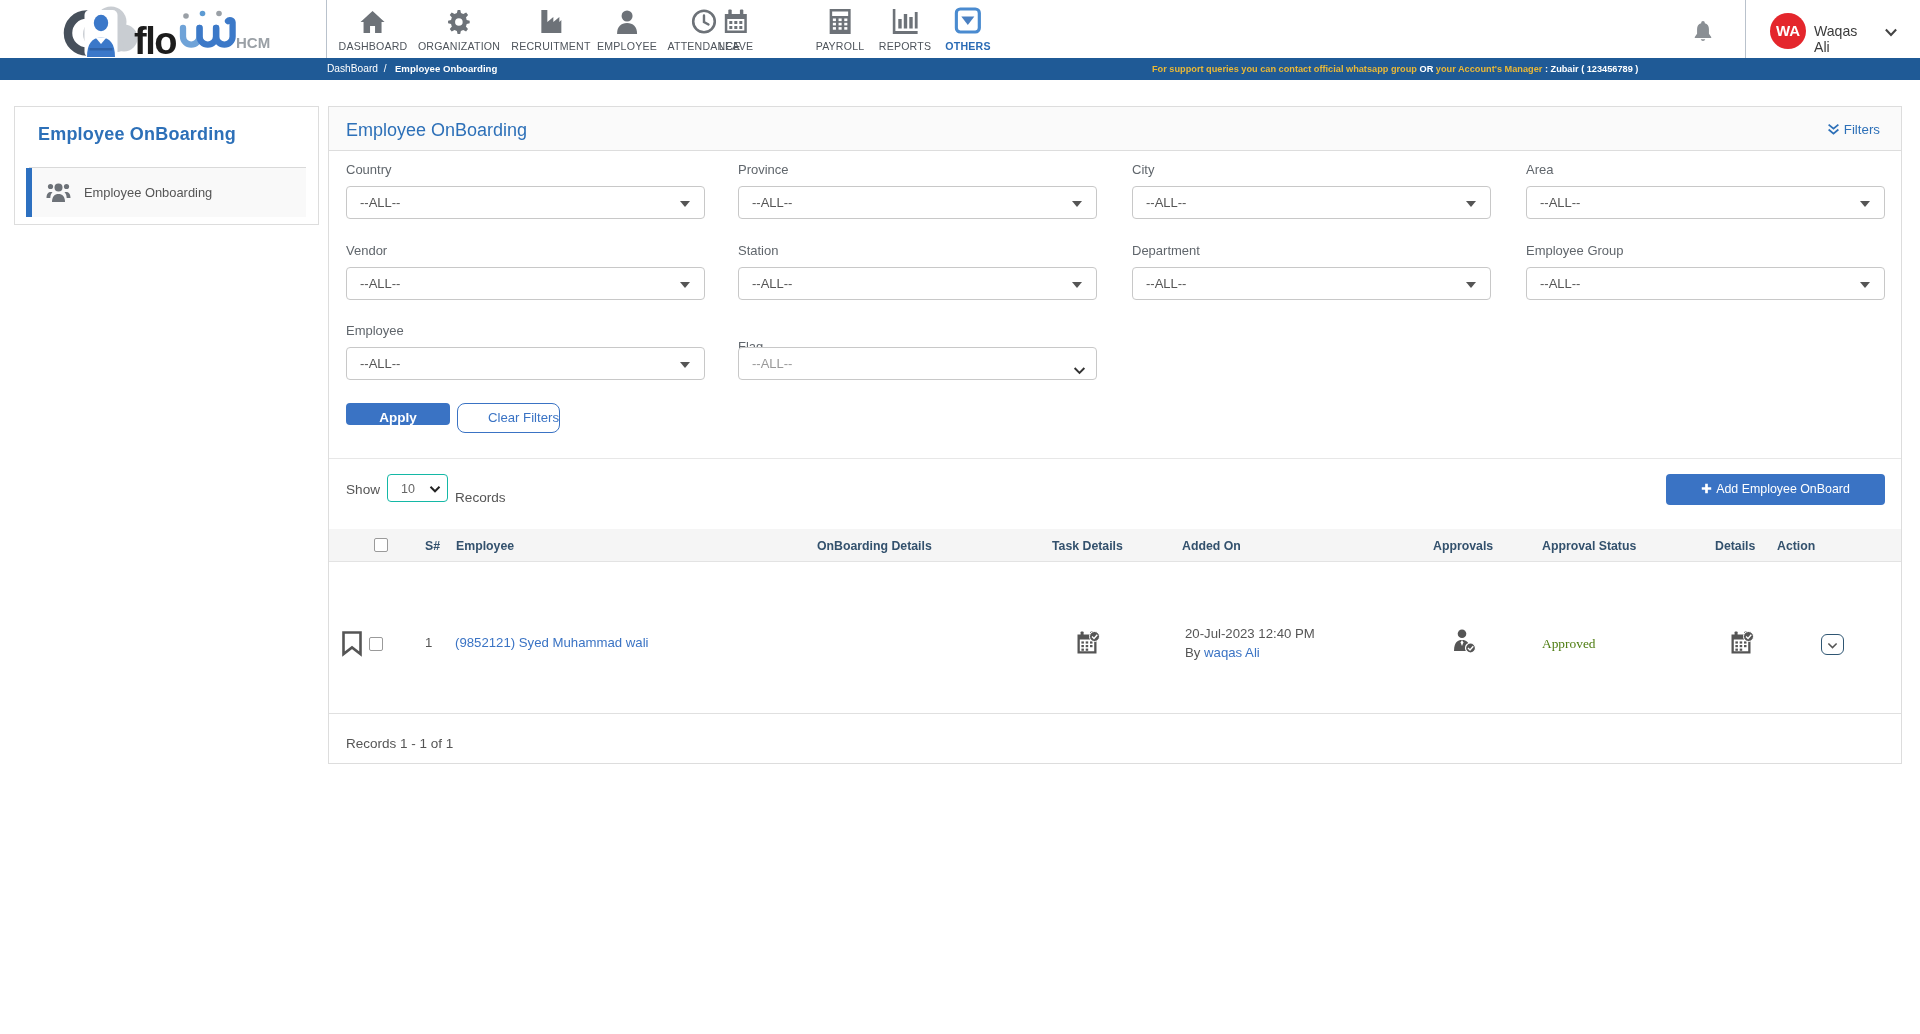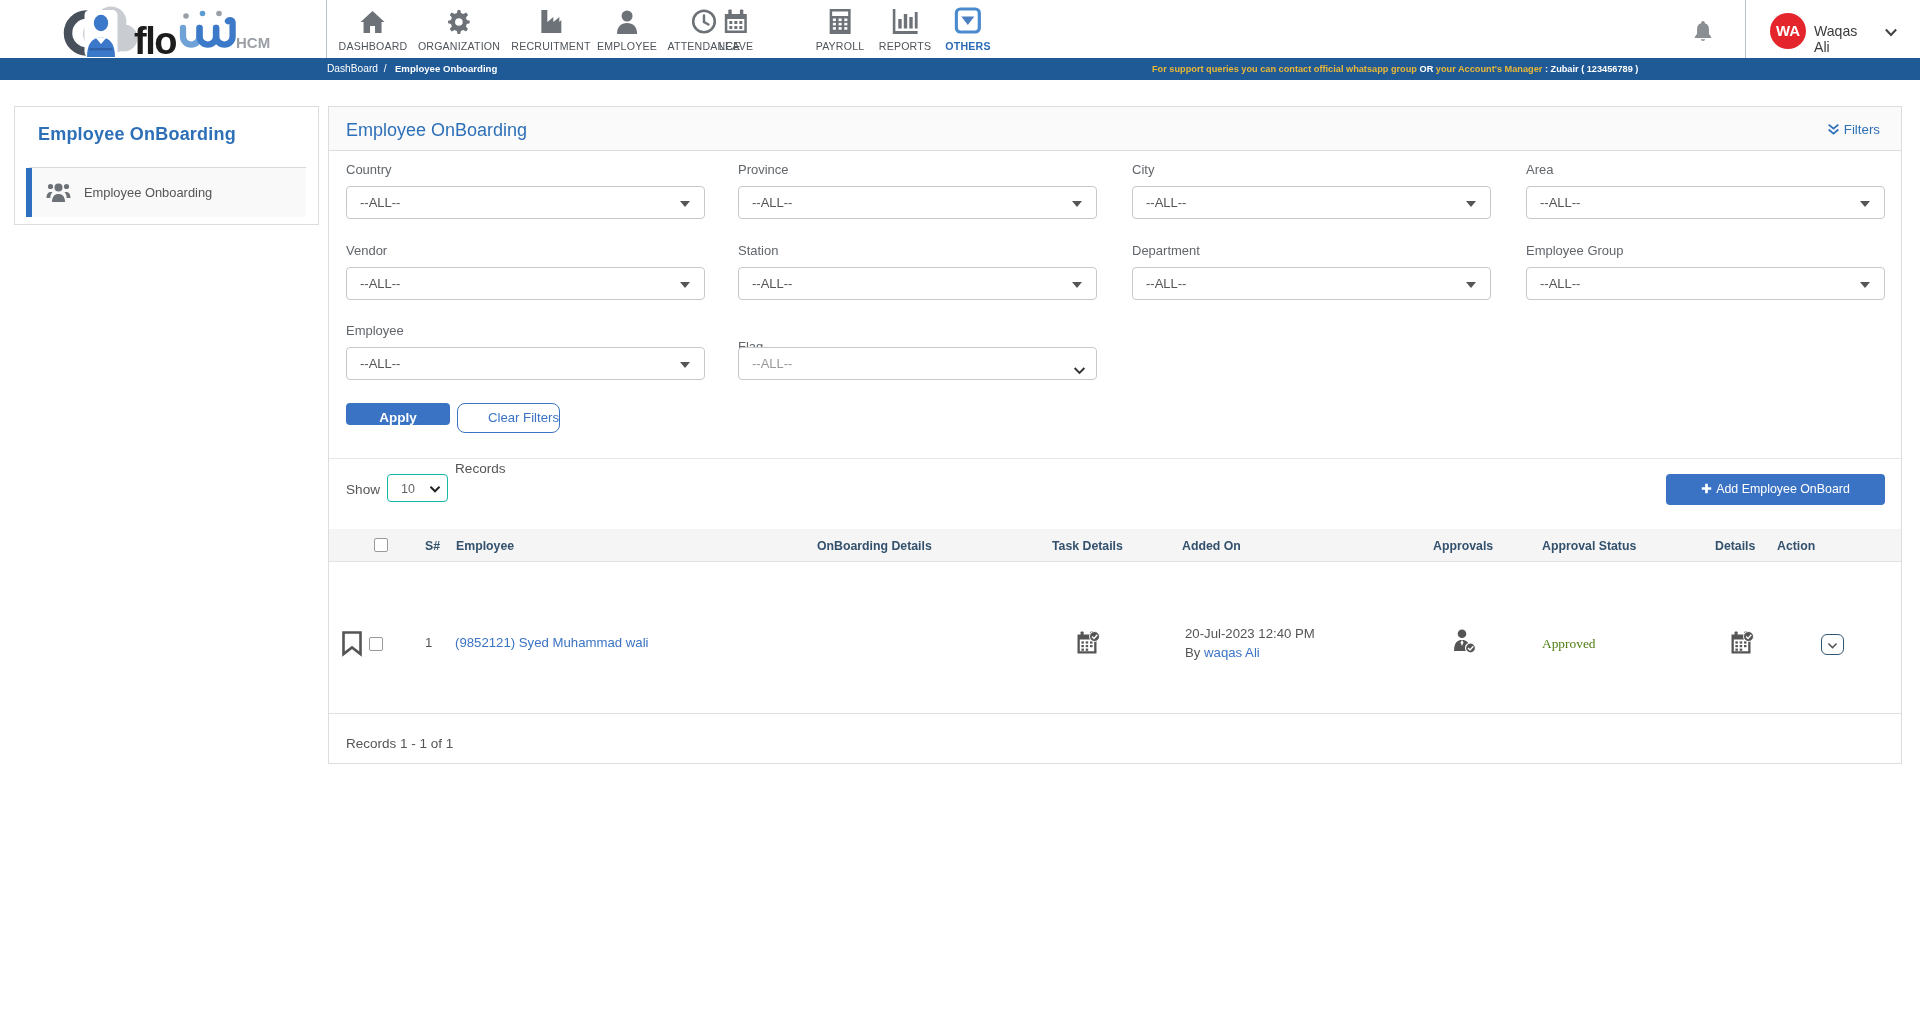--- a/index.html
+++ b/index.html
@@ -260,21 +260,21 @@
   <div class="btn-outline" style="left:128px;top:296px;width:103px;height:30px;line-height:28px;">Clear Filters</div>
   <div style="position:absolute;left:0;top:351px;width:1572px;height:1px;background:#e7e7e7;"></div>
 
   <div class="flabel gtxt" style="left:17px;top:375px;font-size:13.6px;">Show</div>
   <div style="position:absolute;left:58px;top:367px;width:61px;height:28px;border:1px solid #14b8a6;border-radius:4px;font-size:13px;color:#777;">
     <span style="position:absolute;left:13px;top:7px;font-size:12.5px;color:#666;">10</span>
     <svg width="12" height="12" viewBox="0 0 16 16" style="position:absolute;right:6px;top:8px;">
         <path d="M2 5 L8 11 L14 5" fill="none" stroke="#222" stroke-width="2.6"></path>
       </svg>
   </div>
-  <div class="flabel gtxt" style="left:126px;top:354px;font-size:13.6px;">Records</div>
+  <div class="flabel gtxt" style="left:126px;top:383px;font-size:13.6px;">Records</div>
   <div class="btn-blue" style="left:1337px;top:367px;width:219px;height:31px;line-height:31px;font-size:12.4px;">
     <svg width="11" height="11" viewBox="0 0 14 14" style="vertical-align:-1px;margin-right:4px;">
         <path d="M7 1 V13 M1 7 H13" stroke="#fff" stroke-width="3.4"></path>
       </svg>Add Employee OnBoard</div>
 
   <div id="thead">
     <div style="left:45px;top:9px;"><span class="cbx"></span></div>
     <div style="left:96px;">S#</div>
     <div style="left:127px;">Employee</div>
     <div style="left:488px;">OnBoarding Details</div>

